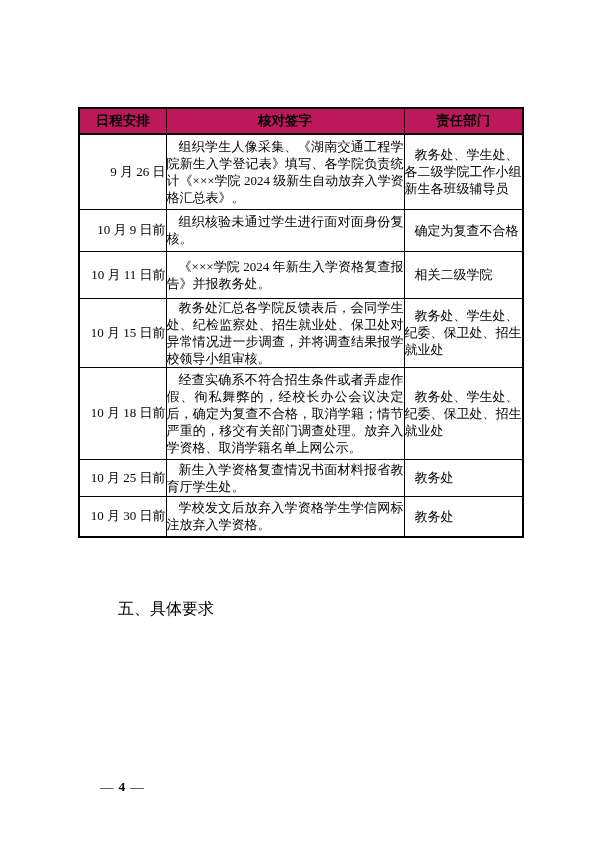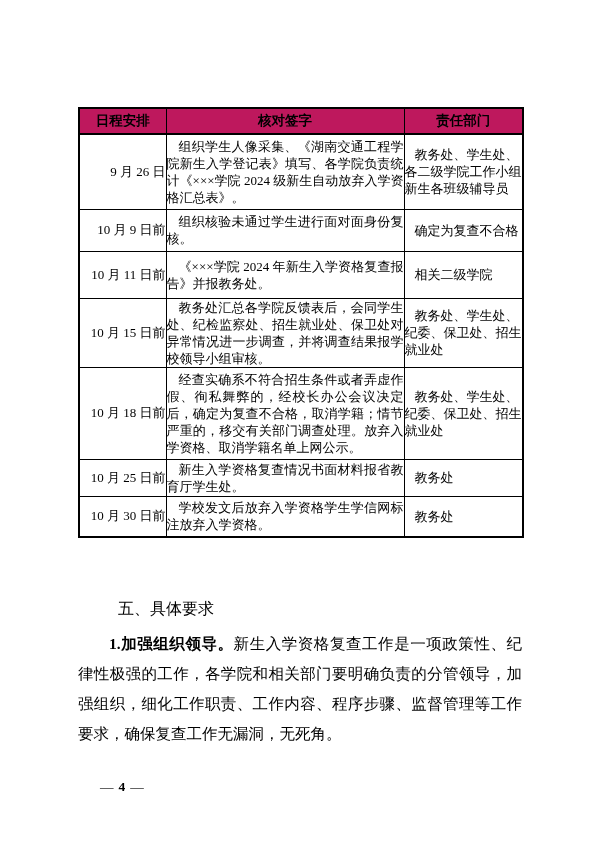--- a/index.html
+++ b/index.html
@@ -132,20 +132,19 @@
     <tr style="height:41px;border-radius:20px;">
       <td class="date-cell">10 月 30 日前</td>
       <td class="content-cell">学校发文后放弃入学资格学生学信网标注放弃入学资格。</td>
       <td class="dept-cell">教务处</td>
     </tr>
   </tbody>
     </table>
 
   <div class="section">
     <h2 class="section-heading">五、具体要求</h2>
-    <p class="section-paragraph"><b>1.加强组织领导。</b><span>新生入学资格复查工作是一项政策性、纪律性极强的工作，各学院和相关部门要明确负责的分管领导，加强组织，细化工作职责、工作内容、程序步骤、监督管理等工作要求，确保复查工作无漏洞，无死角。</span></p>
   </div>
 
   <div class="footer">
     <span>—</span><span class="num">4</span><span>—</span>
   </div>
 
 </div>
 
 </body></html>

